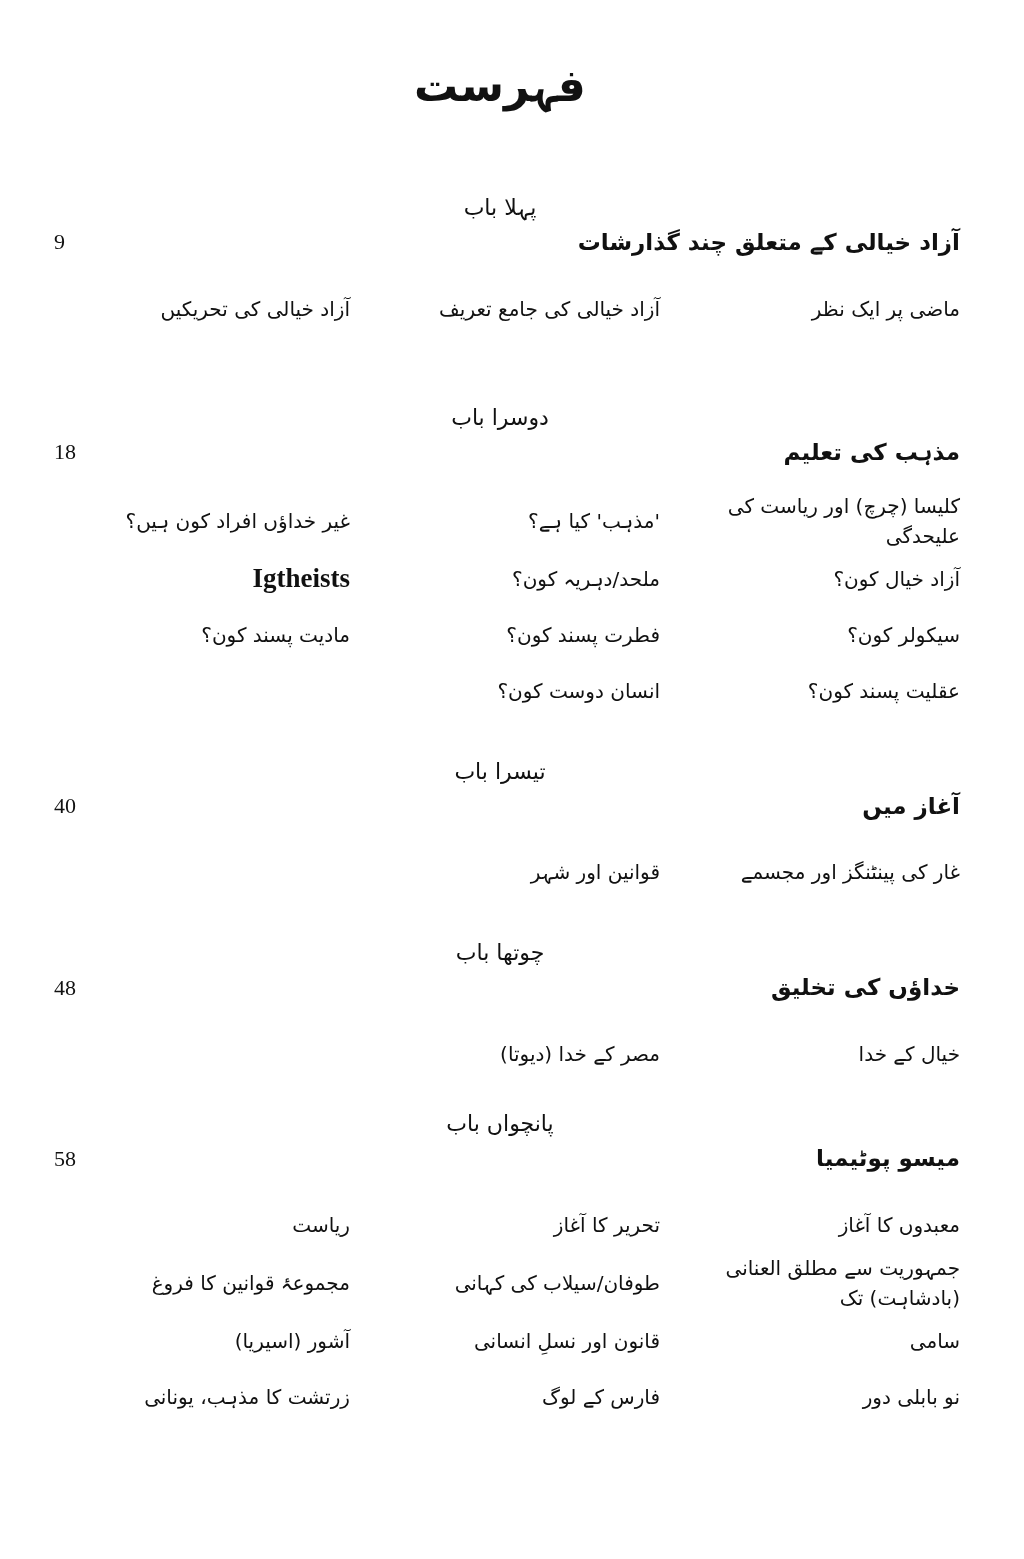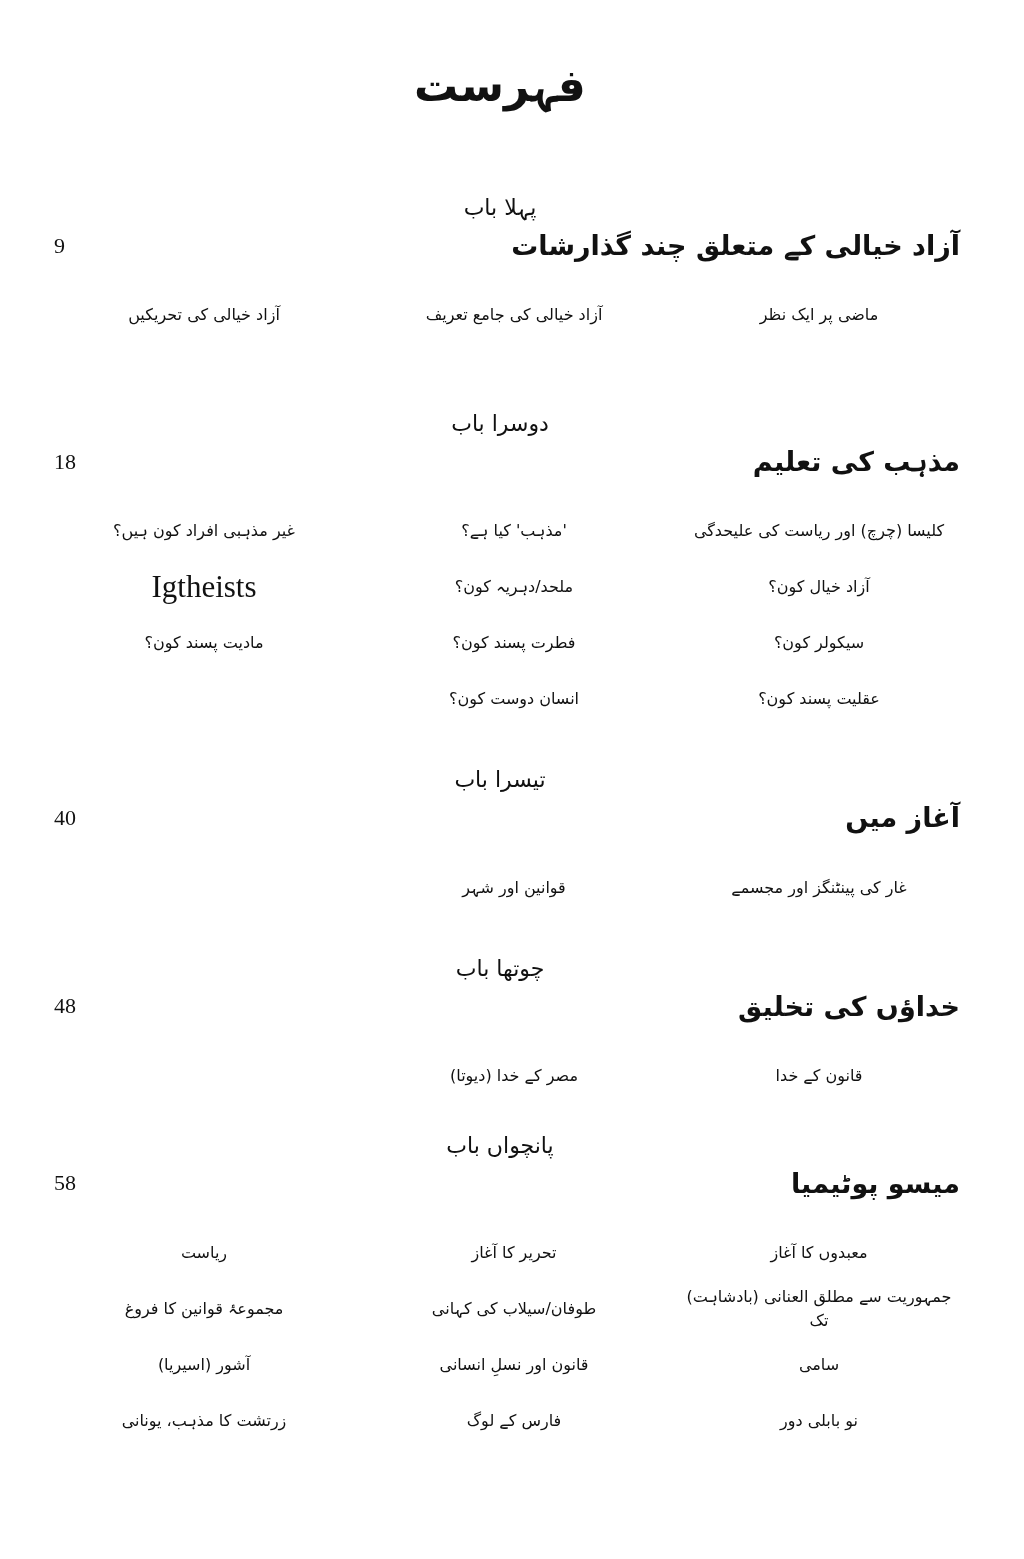--- a/index.html
+++ b/index.html
@@ -41,21 +41,21 @@
     font-size: 22px;
     line-height: 1.5;
     font-weight: normal;
   }
   .ch-title-row {
     position: relative;
   }
   .ch-title {
     margin: 0;
     text-align: right;
-    font-size: 27px;
+    font-size: 23px;
     font-weight: bold;
     line-height: 1.6;
   }
   .page-num {
     position: absolute;
     left: 14px;
     top: 50%;
     transform: translateY(-50%);
     direction: ltr;
     font-family: "Liberation Serif", serif;
@@ -65,31 +65,31 @@
   .rows {
     margin-top: 20px;
   }
   .row {
     display: grid;
     grid-template-columns: 300px 310px 310px; 
     min-height: 56px;
     align-items: center;
   }
   .cell {
-    text-align: center; 
-    font-size: 16px;
+    text-align: right; 
+    font-size: 20px;
     line-height: 1.5;
     padding-left: 18px;
     box-sizing: border-box;
   }
   .cell.latin {
     direction: ltr;
     font-family: "Liberation Serif", serif;
-    font-weight: normal;
-    font-size: 31px;
+    font-weight: bold;
+    font-size: 27px;
   }
 </style>
 </head>
 <body>
 
 <div class="page">
 
   <h1 class="doc-title">فہرست</h1>
 
   <section class="chapter first">
@@ -110,21 +110,21 @@
   <section class="chapter second">
     <div class="ch-label">دوسرا باب</div>
     <div class="ch-title-row">
       <h2 class="ch-title">مذہب کی تعلیم</h2>
       <span class="page-num">18</span>
     </div>
     <div class="rows">
       <div class="row">
         <div class="cell">کلیسا (چرچ) اور ریاست کی علیحدگی</div>
         <div class="cell">'مذہب' کیا ہے؟</div>
-        <div class="cell">غیر مذہبی افراد کون ہیں؟</div>
+        <div class="cell">غیر خداؤں افراد کون ہیں؟</div>
       </div>
       <div class="row">
         <div class="cell">آزاد خیال کون؟</div>
         <div class="cell">ملحد/دہریہ کون؟</div>
         <div class="cell latin">Igtheists</div>
       </div>
       <div class="row">
         <div class="cell">سیکولر کون؟</div>
         <div class="cell">فطرت پسند کون؟</div>
         <div class="cell">مادیت پسند کون؟</div>
@@ -153,21 +153,21 @@
   </section>
 
   <section class="chapter fourth">
     <div class="ch-label">چوتھا باب</div>
     <div class="ch-title-row">
       <h2 class="ch-title">خداؤں کی تخلیق</h2>
       <span class="page-num">48</span>
     </div>
     <div class="rows">
       <div class="row">
-        <div class="cell">قانون کے خدا</div>
+        <div class="cell">خیال کے خدا</div>
         <div class="cell">مصر کے خدا (دیوتا)</div>
         <div class="cell"></div>
       </div>
     </div>
   </section>
 
   <section class="chapter fifth">
     <div class="ch-label">پانچواں باب</div>
     <div class="ch-title-row">
       <h2 class="ch-title">میسو پوٹیمیا</h2>

